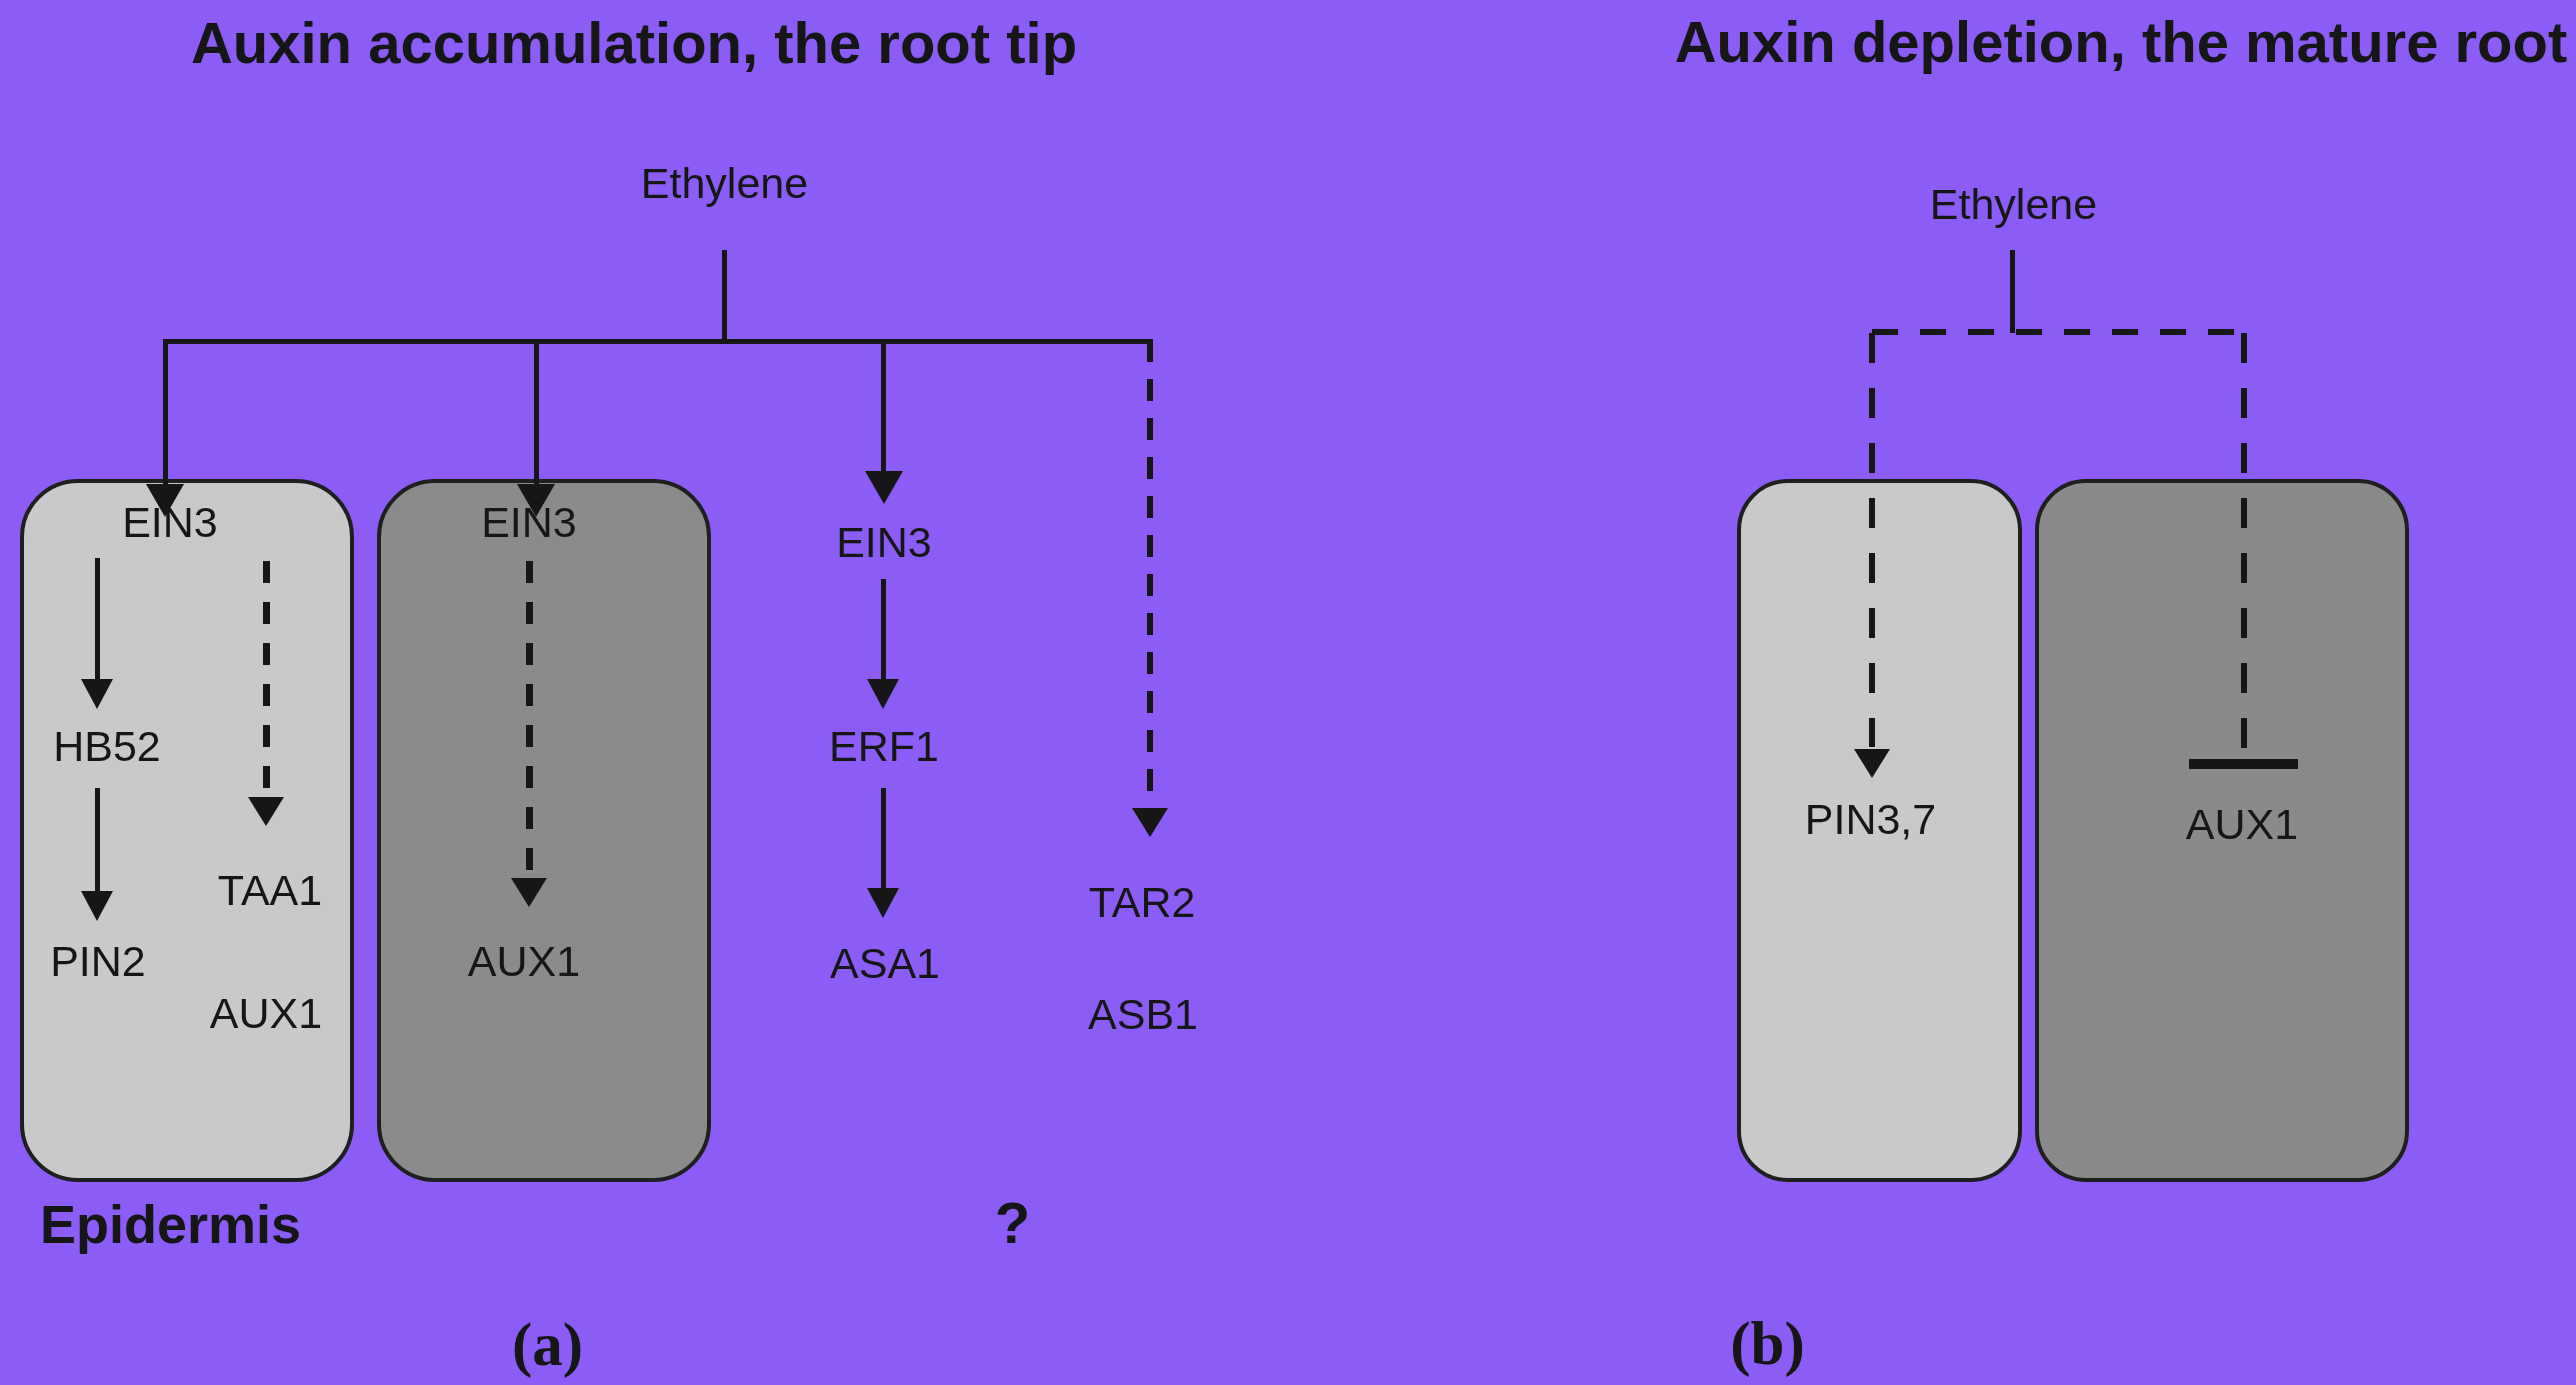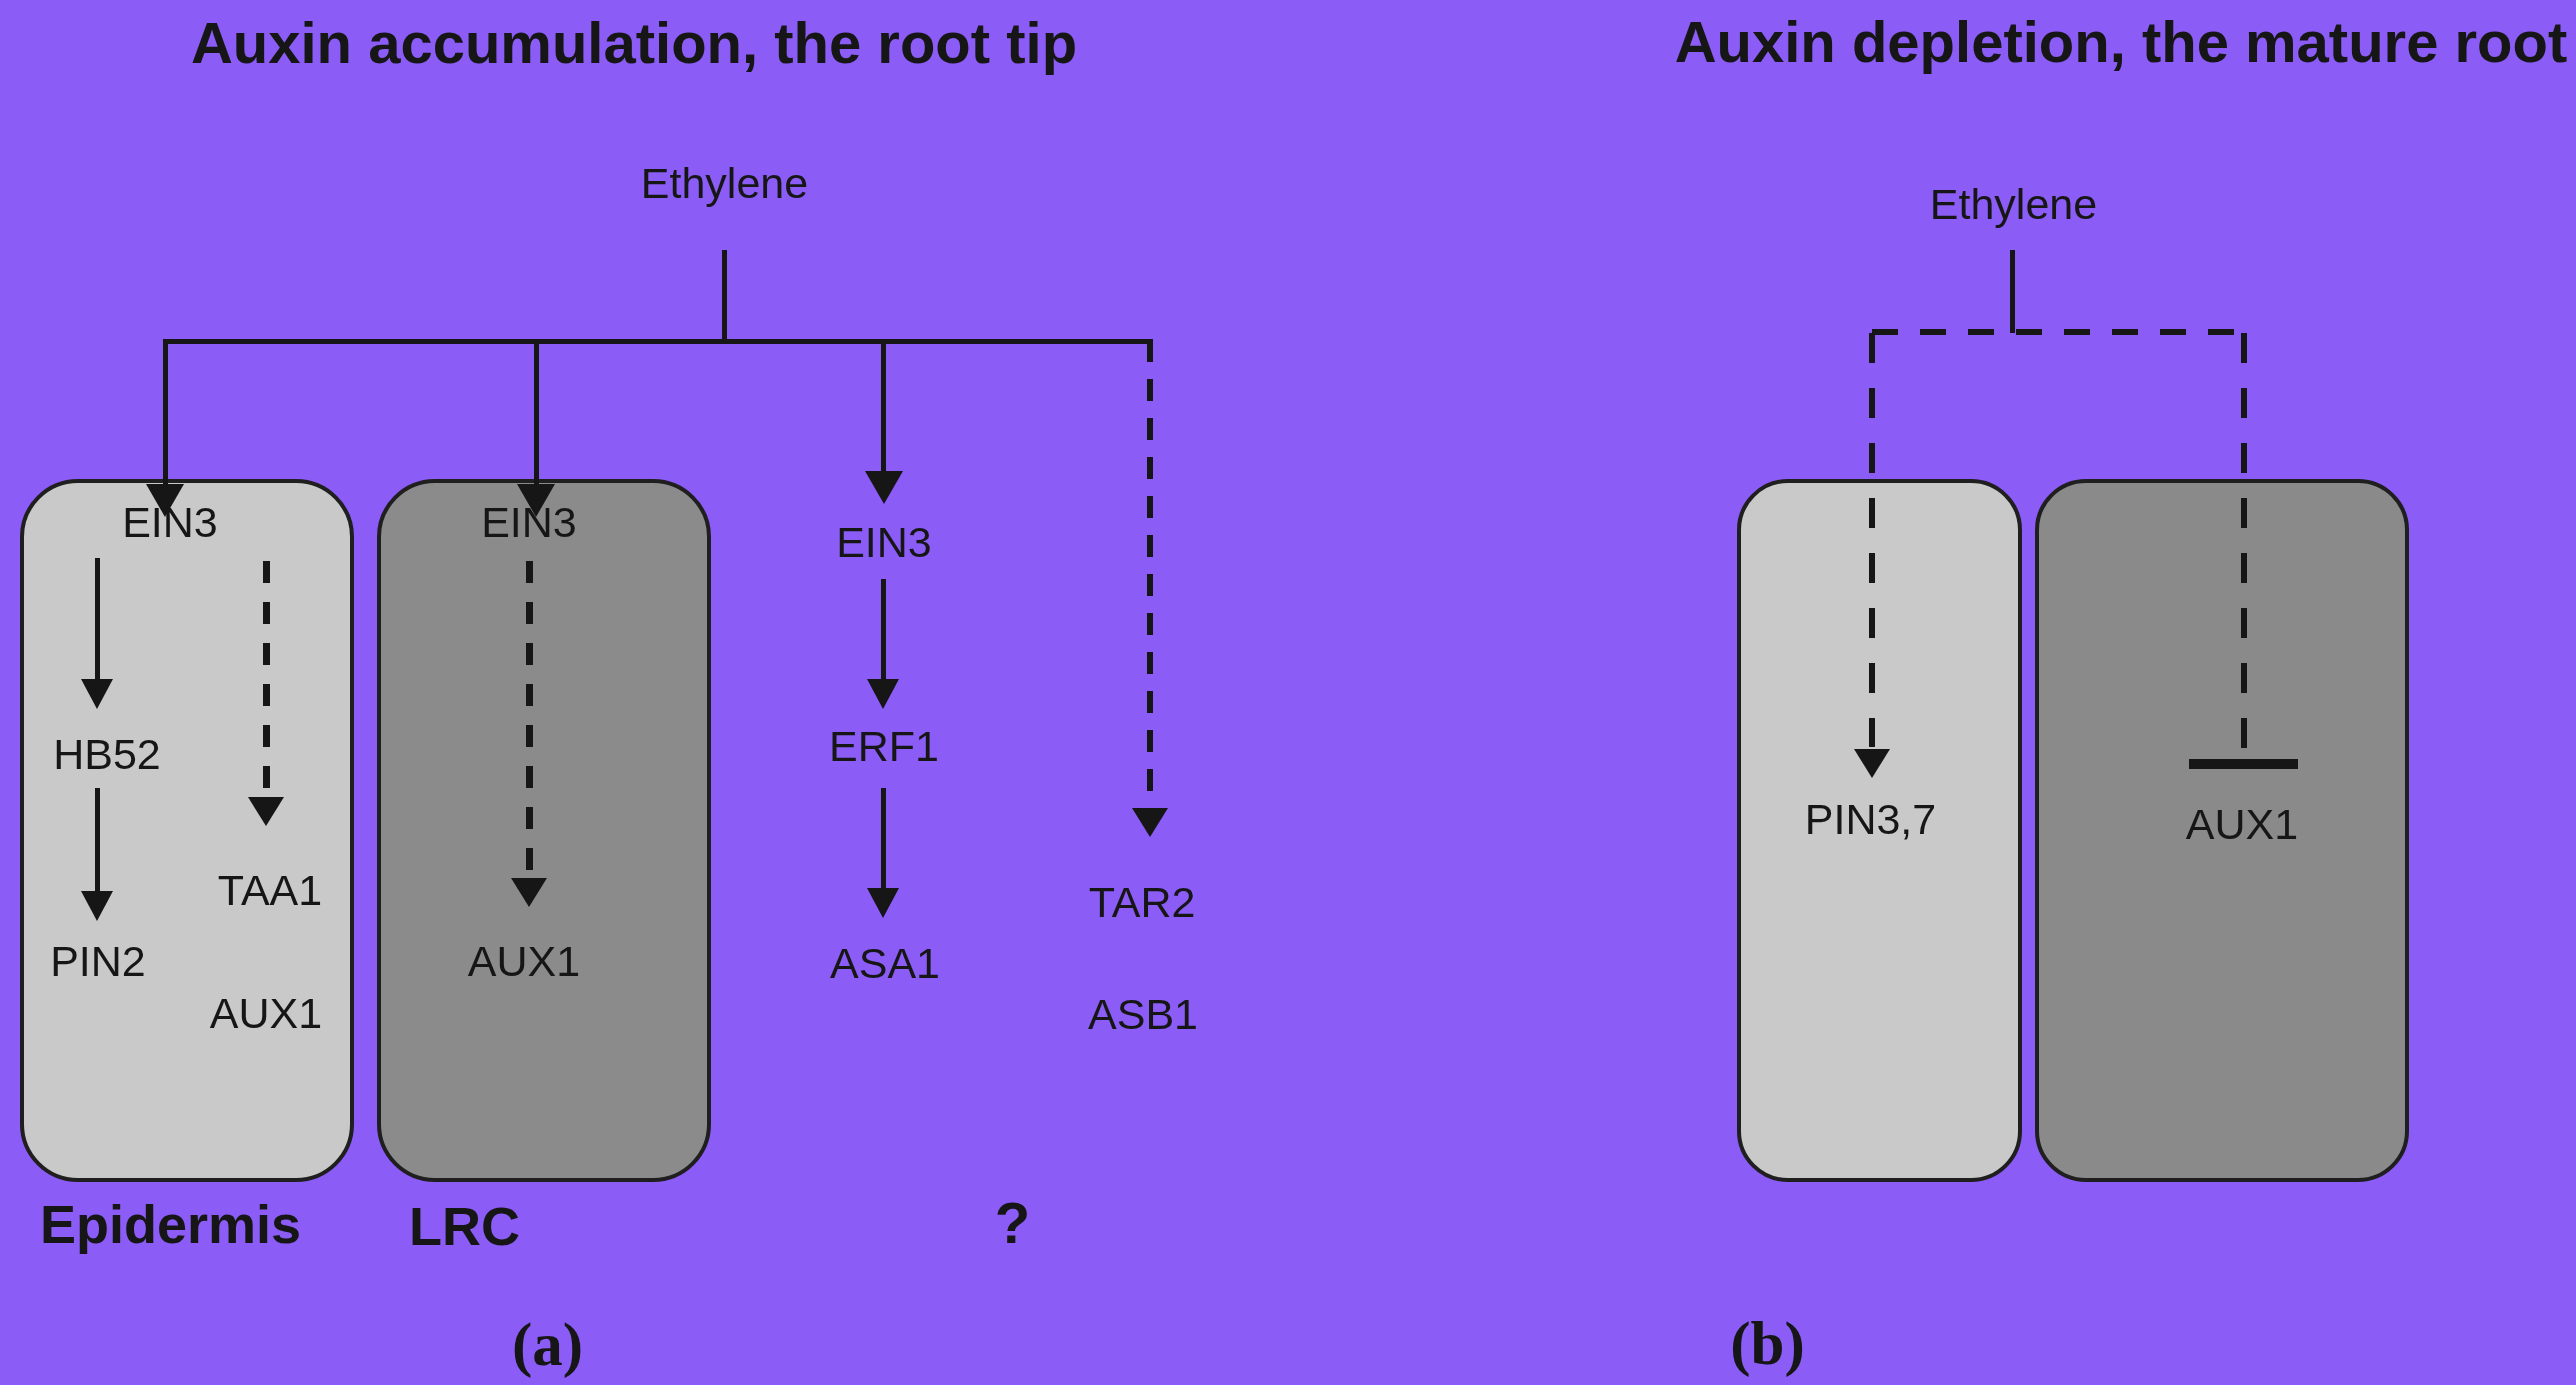--- a/index.html
+++ b/index.html
@@ -53,21 +53,21 @@
 
   <div class="abs vline" style="left:881px;top:339px;height:135px;"></div>
   <div class="abs head" style="left:865px;top:471px;"></div>
 
   <div class="abs dv" style="left:1147px;top:340px;height:467px;"></div>
   <div class="abs head-d" style="left:1132px;top:808px;"></div>
 
   <div class="abs lbl" style="left:83px;top:487px;width:174px;">EIN3</div>
   <div class="abs vline" style="left:95px;top:558px;height:125px;"></div>
   <div class="abs head-sm" style="left:81px;top:679px;"></div>
-  <div class="abs lbl" style="left:20px;top:711px;width:174px;margin-top:8px;">HB52</div>
+  <div class="abs lbl" style="left:20px;top:711px;width:174px;">HB52</div>
   <div class="abs vline" style="left:95px;top:788px;height:106px;"></div>
   <div class="abs head-sm" style="left:81px;top:891px;"></div>
   <div class="abs lbl" style="left:11px;top:926px;width:174px;">PIN2</div>
   <div class="abs dv2" style="left:263px;top:561px;height:235px;"></div>
   <div class="abs head-d" style="left:248px;top:797px;"></div>
   <div class="abs lbl" style="left:183px;top:855px;width:174px;">TAA1</div>
   <div class="abs lbl" style="left:179px;top:978px;width:174px;">AUX1</div>
 
   <div class="abs lbl" style="left:442px;top:487px;width:174px;">EIN3</div>
   <div class="abs dv2" style="left:526px;top:561px;height:316px;"></div>
@@ -79,21 +79,20 @@
   <div class="abs head-sm" style="left:867px;top:679px;"></div>
   <div class="abs lbl" style="left:797px;top:711px;width:174px;">ERF1</div>
   <div class="abs vline" style="left:881px;top:788px;height:103px;"></div>
   <div class="abs head-sm" style="left:867px;top:888px;"></div>
   <div class="abs lbl" style="left:798px;top:928px;width:174px;">ASA1</div>
 
   <div class="abs lbl" style="left:1055px;top:867px;width:174px;">TAR2</div>
   <div class="abs lbl" style="left:1056px;top:979px;width:174px;">ASB1</div>
 
   <div class="abs blbl" style="left:40px;top:1189px;width:290px;">Epidermis</div>
-  <div class="abs blbl" style="left:409px;top:1191px;width:217px;">LRC</div>
   <div class="abs qlbl" style="left:969px;top:1188px;width:87px;">?</div>
   <div class="abs letter" style="left:475px;top:1309px;width:145px;">(a)</div>
 
   <div class="abs title" style="left:1614px;top:5.8px;width:1014px;">Auxin depletion, the mature root</div>
 
   <div class="abs lbl" style="left:1796px;top:169px;width:435px;">Ethylene</div>
 
   <div class="abs vline" style="left:2010px;top:250px;height:83px;"></div>
 
   <div class="box box-light" style="left:1737px;top:479px;width:277px;height:695px;border-radius:51px;"></div>

